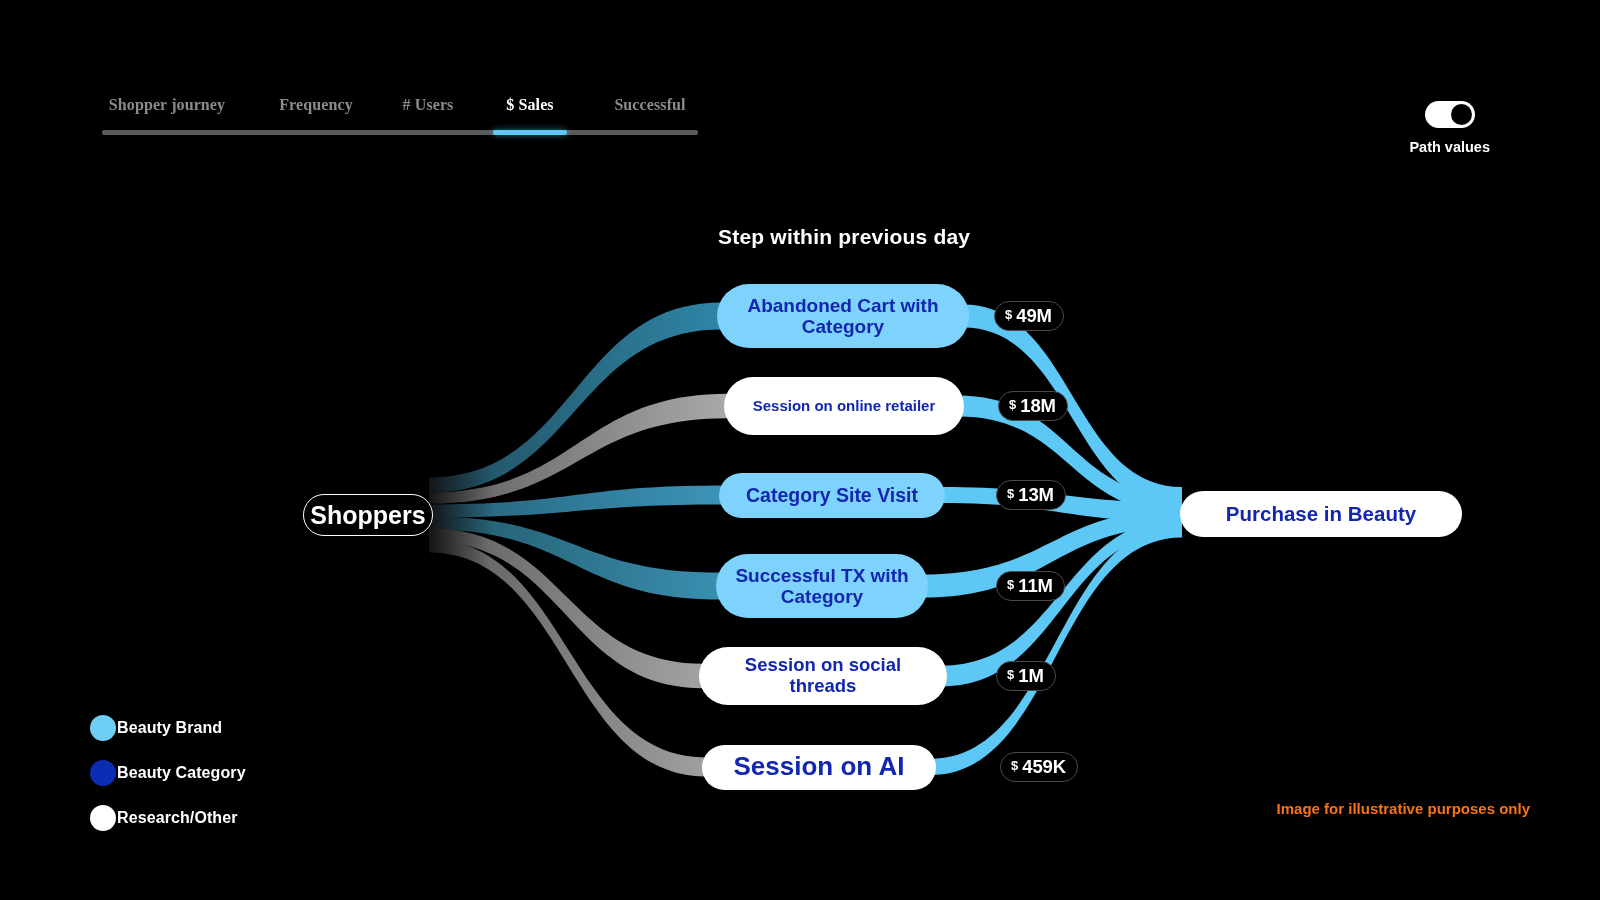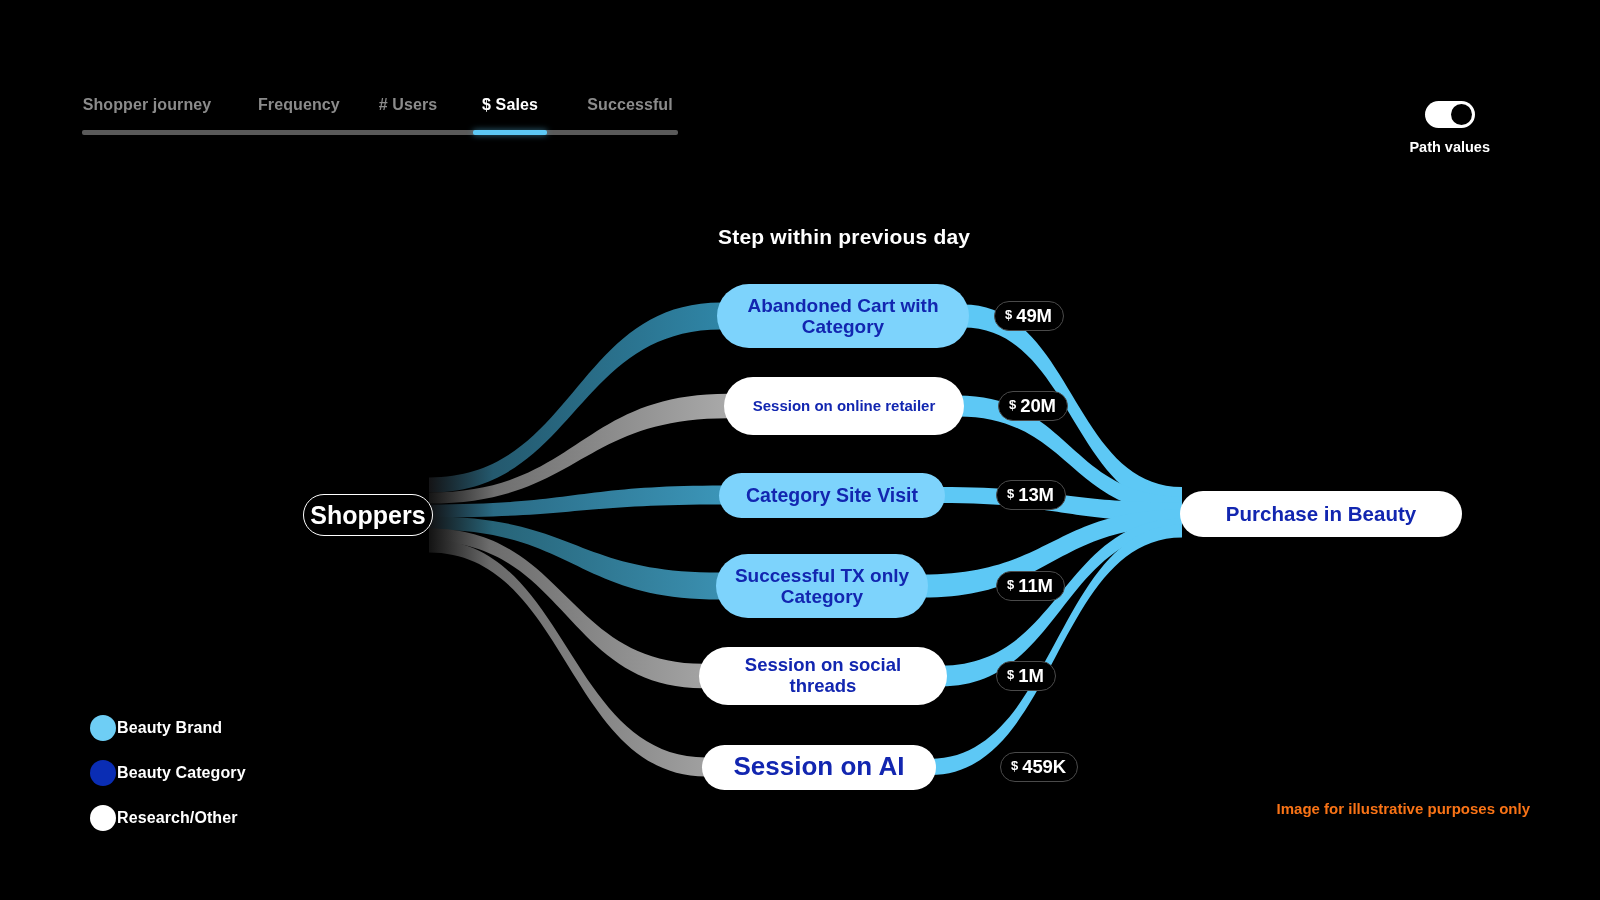--- a/index.html
+++ b/index.html
@@ -6,21 +6,21 @@
   * { box-sizing: border-box; margin: 0; padding: 0; }
   html, body {
     width: 1600px; height: 900px;
     background: #000000;
     font-family: "Liberation Sans", sans-serif;
     overflow: hidden;
   }
   #stage { position: relative; width: 1600px; height: 900px; background:#000; }
 
   
-  .tabbar { position: absolute; left: 82px; top: 96px; width: 596px; height: 48px; }
+  .tabbar { position: absolute; left: 102px; top: 96px; width: 596px; height: 48px; font-family: Liberation Serif, serif; }
   .tabs { display: flex; align-items: flex-start; height: 34px; }
   .tab {
     font-size: 16px; font-weight: bold; letter-spacing: .1px;
     color: #8b8b8b; white-space: nowrap; cursor: pointer;
     padding: 0; text-align: center;
   }
   .tab.active { color: #ffffff; }
   .tabrail {
     position: absolute; left: 0; top: 34px; width: 596px; height: 5px;
     background: #5a5a5a; border-radius: 2px;
@@ -175,31 +175,31 @@
       </div>
       <div class="badge" style="left: 994px; top: 301px;">
         <span class="cur">$</span>
         <span class="amt">49M</span>
       </div>
       <div class="node other" style="left: 724px; top: 377px; width: 240px; height: 58px; font-size: 15px;">
         <span class="node-lbl">Session on online retailer</span>
       </div>
       <div class="badge" style="left: 998px; top: 391px;">
         <span class="cur">$</span>
-        <span class="amt">20M</span>
+        <span class="amt">18M</span>
       </div>
       <div class="node brand" style="left: 719px; top: 472.5px; width: 226px; height: 45px; font-size: 19.5px;">
         <span class="node-lbl">Category Site Visit</span>
       </div>
       <div class="badge" style="left: 996px; top: 480px;">
         <span class="cur">$</span>
         <span class="amt">13M</span>
       </div>
       <div class="node brand" style="left: 716px; top: 554px; width: 212px; height: 64px; font-size: 19px;">
-        <span class="node-lbl">Successful TX only Category</span>
+        <span class="node-lbl">Successful TX with Category</span>
       </div>
       <div class="badge" style="left: 996px; top: 571px;">
         <span class="cur">$</span>
         <span class="amt">11M</span>
       </div>
       <div class="node other" style="left: 699px; top: 647px; width: 248px; height: 58px; font-size: 18.5px;">
         <span class="node-lbl">Session on social threads</span>
       </div>
       <div class="badge" style="left: 996px; top: 661px;">
         <span class="cur">$</span>

